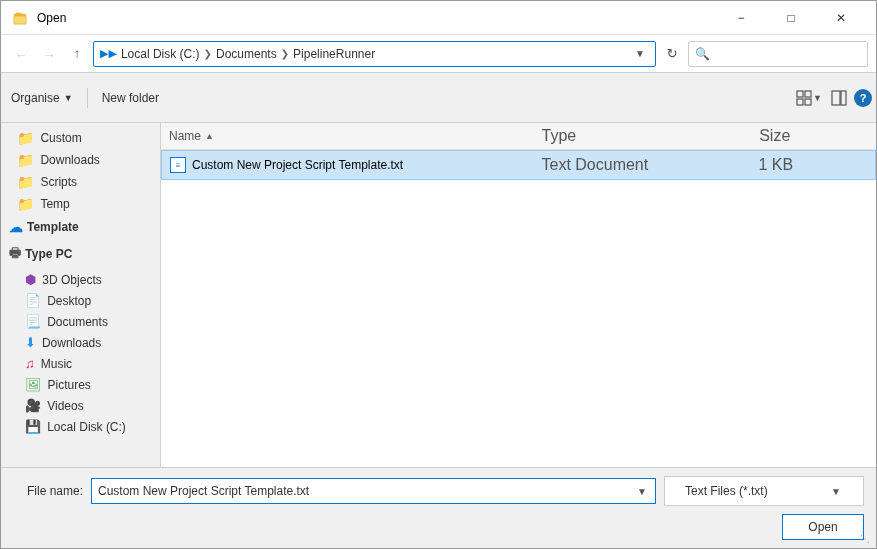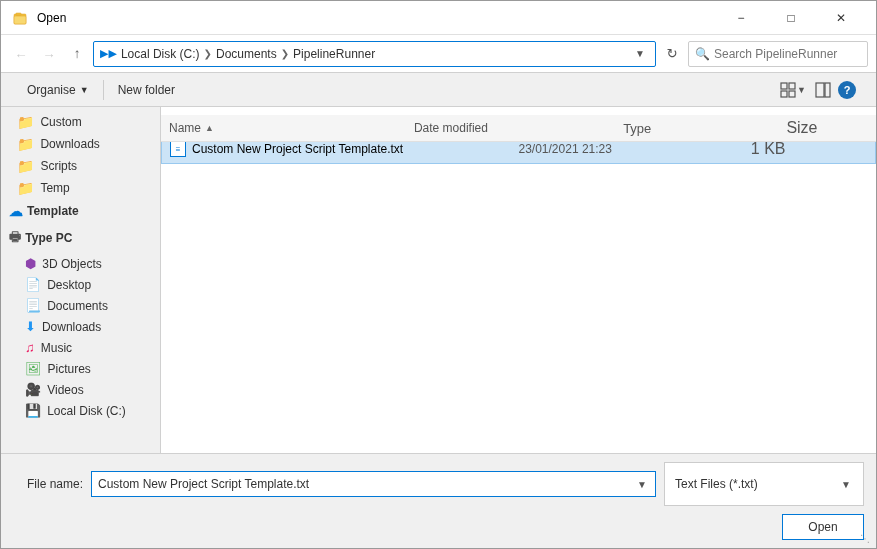--- a/index.html
+++ b/index.html
@@ -134,25 +134,25 @@
       outline: none;
       font-size: 12px;
       color: #999;
       width: 100%;
     }
 
     
     .toolbar {
       background: #f0f0f0;
       border-bottom: 1px solid #d0d0d0;
-      padding: 4px 20px;
+      padding: 4px 4px;
       display: flex;
       align-items: center;
       gap: 8px;
-      height: 34px;
+      height: 50px;
     }
     .toolbar-btn {
       border: none;
       background: transparent;
       cursor: pointer;
       font-size: 12px;
       display: flex;
       align-items: center;
       gap: 4px;
       padding: 3px 6px;
@@ -234,26 +234,26 @@
     .file-list::-webkit-scrollbar-track { background: #f5f5f5; }
     .file-list::-webkit-scrollbar-thumb { background: #c0c0c0; border-radius: 4px; }
 
     .file-list-header {
       display: flex;
       align-items: center;
       padding: 4px 8px;
       border-bottom: 1px solid #e0e0e0;
       background: #f5f5f5;
       position: sticky;
-      top: 8px;
+      top: 0;
       z-index: 1;
     }
     .col-name { flex: 3; font-size: 12px; color: #555; cursor: pointer; display: flex; align-items: center; gap: 4px; }
     .col-date { flex: 2; font-size: 12px; color: #555; }
-    .col-type { flex: 2; font-size: 13px; color: #555; margin-left: 46px; }
+    .col-type { flex: 2; font-size: 16px; color: #555; margin-left: 46px; }
     .col-size { flex: 1; font-size: 16px; color: #555; }
 
     .file-row {
       display: flex;
       align-items: center;
       padding: 5px 8px;
       cursor: pointer;
       border-bottom: 1px solid transparent;
     }
     .file-row.selected { background: #cce4f7; border: 1px solid #99c9ef; }
@@ -306,24 +306,24 @@
       background: white;
       padding: 0 6px;
       font-size: 12px;
       outline: none;
       display: flex;
       align-items: center;
       justify-content: space-between;
     }
     .file-type-select {
       width: 200px;
-      height: 44px;
+      height: 30px;
       border: 1px solid #ccc;
       background: white;
-      padding: 0 10px;
+      padding: 0 20px;
       font-size: 12px;
       display: flex;
       align-items: center;
       justify-content: space-between;
     }
     .bottom-buttons {
       display: flex;
       justify-content: flex-end;
       gap: 6px;
     }
@@ -397,21 +397,20 @@
       <span class="path-segment">Local Disk (C:)</span>
       <span class="path-arrow">❯</span>
       <span class="path-segment">Documents</span>
       <span class="path-arrow">❯</span>
       <span class="path-segment">PipelineRunner</span>
       <button class="path-dropdown-btn">▼</button>
     </div>
     <button class="path-refresh-btn">↻</button>
     <div class="search-box">
       <span style="color:#888;font-size:12px;">🔍</span>
-      <input class="search-input" type="text" placeholder="Search PipelineRunner" style="">
     </div>
   </div>
 
   <div class="toolbar">
     <button class="toolbar-btn">
       <span>Organise</span>
       <span style="font-size:9px;">▼</span>
     </button>
     <div class="toolbar-separator"></div>
     <button class="toolbar-btn">
@@ -502,38 +501,35 @@
         <span>Local Disk (C:)</span>
       </div>
     </div>
 
     <div class="file-list">
       <div class="file-list-header">
         <div class="col-name">
           <span>Name</span>
           <span class="sort-arrow">▲</span>
         </div>
-        <div class="col-date">
-          <span>Date modified</span>
-        </div>
         <div class="col-type">
           <span>Type</span>
         </div>
         <div class="col-size">
           <span>Size</span>
         </div>
       </div>
 
       <div class="file-row selected">
         <div class="col-name">
           <div class="file-icon-txt"></div>
           <span>Custom New Project Script Template.txt</span>
         </div>
-        <div class="col-date">
-          <span>23/01/2021 21:23</span>
+        <div class="col-type">
+          <span>Text Document</span>
         </div>
         <div class="col-size">
           <span>1 KB</span>
         </div>
       </div>
     </div>
 
   </div>
 
   <div class="bottom-area">

